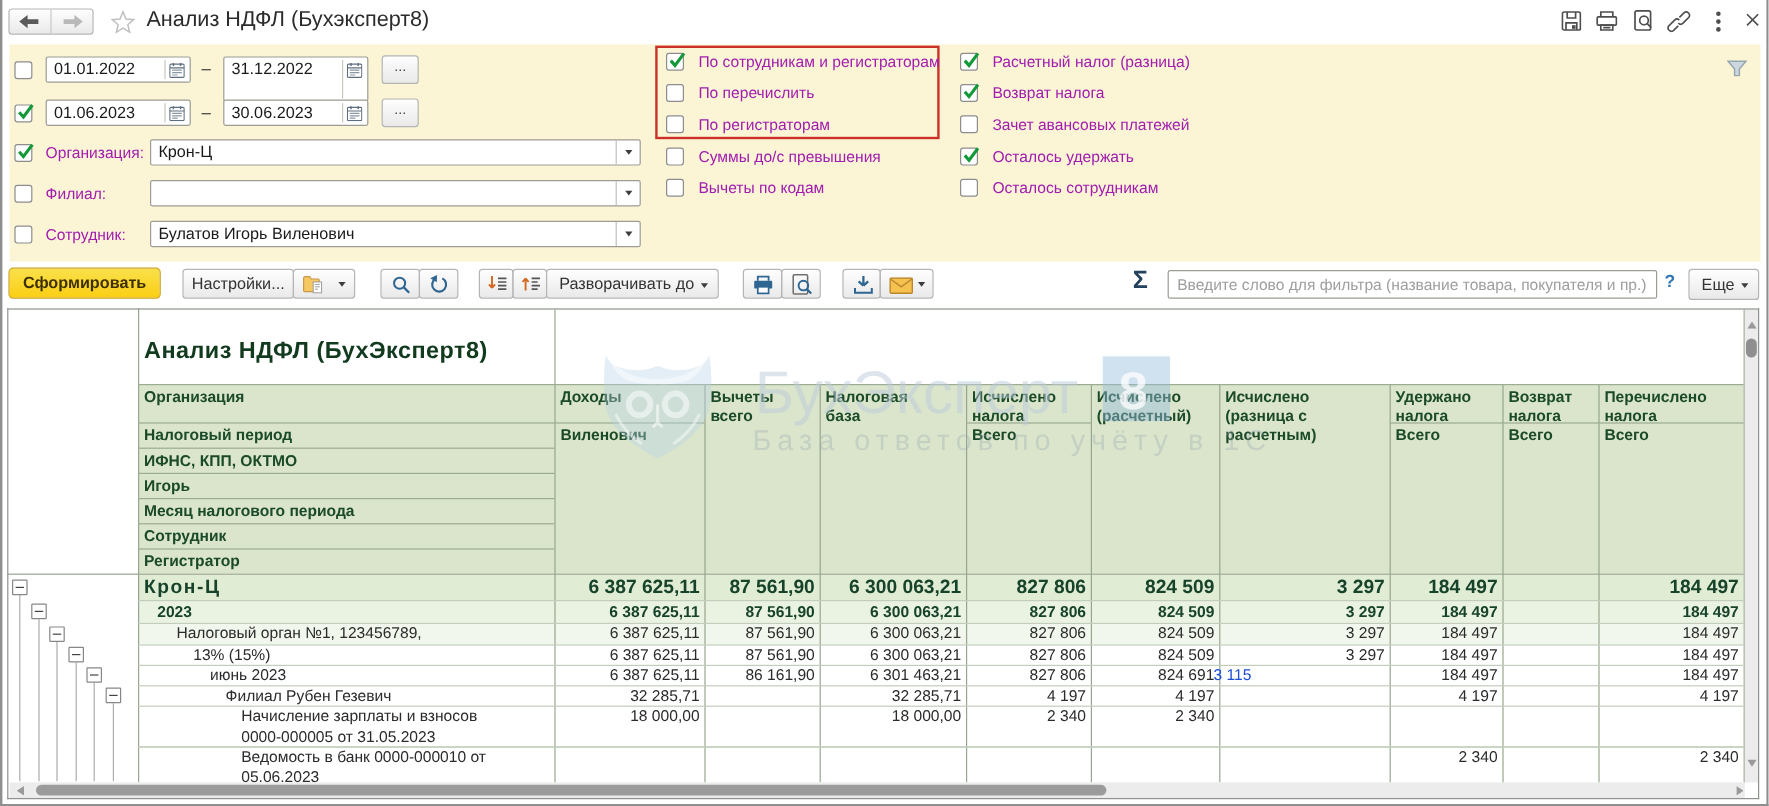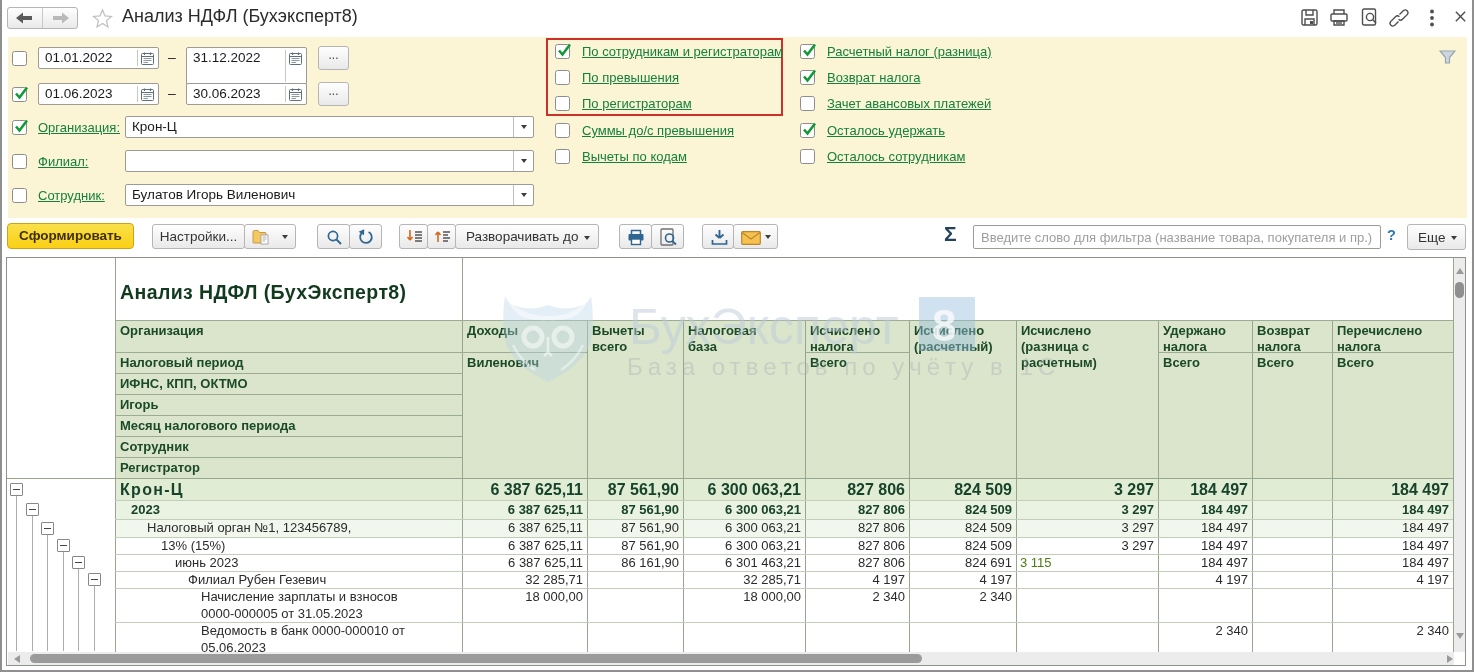--- a/index.html
+++ b/index.html
@@ -1,17 +1,17 @@
 <!DOCTYPE html>
 <html><head><meta charset="utf-8"><title>1C</title><style>
 html,body{margin:0;padding:0;background:#fff;}
 #page{position:relative;width:1474px;height:672px;background:#fff;font-family:"Liberation Sans",sans-serif;overflow:hidden;}
 #page div{position:absolute;}
 .cb{background:#fff;border:1px solid #8d8d8d;border-radius:2.5px;}
-.lb{font-size:13px;color:#15803d;white-space:nowrap;text-decoration:underline;}
+.lb{font-size:13px;color:#a21caf;white-space:nowrap;}
 .inp{background:#fff;border:1px solid #9c9c94;border-radius:2px;box-sizing:border-box;font-size:13.5px;color:#1a1a1a;}
 .gb{background:linear-gradient(#fefefe,#e9e9e9);border:1px solid #b5b5b5;border-radius:3px;box-sizing:border-box;}
 .tt{font-size:13px;font-weight:bold;color:#1b4a28;line-height:16px;}
 .car{width:0;height:0;border-left:3.5px solid transparent;border-right:3.5px solid transparent;border-top:4px solid #3c3c3c;}
 </style></head>
 <body>
 <div id="page">
 <div style="left:0px;top:0px;width:2px;height:672px;background:#8f8f8f;position:absolute;"></div>
 <div style="left:1472px;top:0px;width:2px;height:672px;background:#8f8f8f;position:absolute;"></div>
 <div style="left:0px;top:670px;width:1474px;height:2px;background:#8f8f8f;position:absolute;"></div>
@@ -136,21 +136,21 @@
       <div class="car" style="position:absolute;right:6px;top:8px;"></div>
     </div>
 <div style="left:546px;top:38px;width:237px;height:78px;border:2px solid #cc3129;box-sizing:border-box;"></div>
 <div class="cb" style="left:555px;top:44px;width:13px;height:13px;">
       <svg style="position:absolute;left:-1px;top:-4px" width="19" height="19" viewBox="0 0 19 19">
         <path d="M4 9.5 L7.5 13.5 L15 3.5" stroke="#149939" stroke-width="2.6" fill="none"></path>
       </svg>
     </div>
 <div class="lb" style="left:582px;top:44px;width:230px;height:18px;">По сотрудникам и регистраторам</div>
 <div class="cb" style="left:555px;top:70px;width:13px;height:13px;"></div>
-<div class="lb" style="left:582px;top:70px;width:230px;height:18px;">По превышения</div>
+<div class="lb" style="left:582px;top:70px;width:230px;height:18px;">По перечислить</div>
 <div class="cb" style="left:555px;top:96px;width:13px;height:13px;"></div>
 <div class="lb" style="left:582px;top:96px;width:230px;height:18px;">По регистраторам</div>
 <div class="cb" style="left:555px;top:123px;width:13px;height:13px;"></div>
 <div class="lb" style="left:582px;top:123px;width:230px;height:18px;">Суммы до/с превышения</div>
 <div class="cb" style="left:555px;top:149px;width:13px;height:13px;"></div>
 <div class="lb" style="left:582px;top:149px;width:230px;height:18px;">Вычеты по кодам</div>
 <div class="cb" style="left:800px;top:44px;width:13px;height:13px;">
       <svg style="position:absolute;left:-1px;top:-4px" width="19" height="19" viewBox="0 0 19 19">
         <path d="M4 9.5 L7.5 13.5 L15 3.5" stroke="#149939" stroke-width="2.6" fill="none"></path>
       </svg>
@@ -342,21 +342,21 @@
       <div style="left:1014px;top:280px;width:134px;font-size:13px;color:#2b2b2b;line-height:17px;text-align:right;white-space:nowrap;">3 297</div>
       <div style="left:1156px;top:280px;width:86px;font-size:13px;color:#2b2b2b;line-height:17px;text-align:right;white-space:nowrap;">184 497</div>
       <div style="left:1330px;top:280px;width:113px;font-size:13px;color:#2b2b2b;line-height:17px;text-align:right;white-space:nowrap;">184 497</div>
       <div style="left:109px;top:280px;width:1338px;height:1px;background:#c2cdbb;position:absolute;"></div>
       <div style="left:169px;top:297px;width:283px;font-size:13px;color:#2b2b2b;line-height:17px;">июнь 2023</div>
       <div style="left:460px;top:297px;width:117px;font-size:13px;color:#2b2b2b;line-height:17px;text-align:right;white-space:nowrap;">6 387 625,11</div>
       <div style="left:585px;top:297px;width:88px;font-size:13px;color:#2b2b2b;line-height:17px;text-align:right;white-space:nowrap;">86 161,90</div>
       <div style="left:681px;top:297px;width:114px;font-size:13px;color:#2b2b2b;line-height:17px;text-align:right;white-space:nowrap;">6 301 463,21</div>
       <div style="left:803px;top:297px;width:96px;font-size:13px;color:#2b2b2b;line-height:17px;text-align:right;white-space:nowrap;">827 806</div>
       <div style="left:907px;top:297px;width:99px;font-size:13px;color:#2b2b2b;line-height:17px;text-align:right;white-space:nowrap;">824 691</div>
-      <div style="left:1014px;top:297px;width:134px;font-size:13px;color:#4d7c0f;line-height:17px;text-align:left;white-space:nowrap;">3 115</div>
+      <div style="left:954px;top:297px;width:134px;font-size:13px;color:#1d4ed8;line-height:17px;text-align:center;white-space:nowrap;">3 115</div>
       <div style="left:1156px;top:297px;width:86px;font-size:13px;color:#2b2b2b;line-height:17px;text-align:right;white-space:nowrap;">184 497</div>
       <div style="left:1330px;top:297px;width:113px;font-size:13px;color:#2b2b2b;line-height:17px;text-align:right;white-space:nowrap;">184 497</div>
       <div style="left:109px;top:297px;width:1338px;height:1px;background:#c2cdbb;position:absolute;"></div>
       <div style="left:182px;top:314px;width:270px;font-size:13px;color:#2b2b2b;line-height:17px;">Филиал Рубен Гезевич</div>
       <div style="left:460px;top:314px;width:117px;font-size:13px;color:#2b2b2b;line-height:17px;text-align:right;white-space:nowrap;">32 285,71</div>
       <div style="left:681px;top:314px;width:114px;font-size:13px;color:#2b2b2b;line-height:17px;text-align:right;white-space:nowrap;">32 285,71</div>
       <div style="left:803px;top:314px;width:96px;font-size:13px;color:#2b2b2b;line-height:17px;text-align:right;white-space:nowrap;">4 197</div>
       <div style="left:907px;top:314px;width:99px;font-size:13px;color:#2b2b2b;line-height:17px;text-align:right;white-space:nowrap;">4 197</div>
       <div style="left:1156px;top:314px;width:86px;font-size:13px;color:#2b2b2b;line-height:17px;text-align:right;white-space:nowrap;">4 197</div>
       <div style="left:1330px;top:314px;width:113px;font-size:13px;color:#2b2b2b;line-height:17px;text-align:right;white-space:nowrap;">4 197</div>

